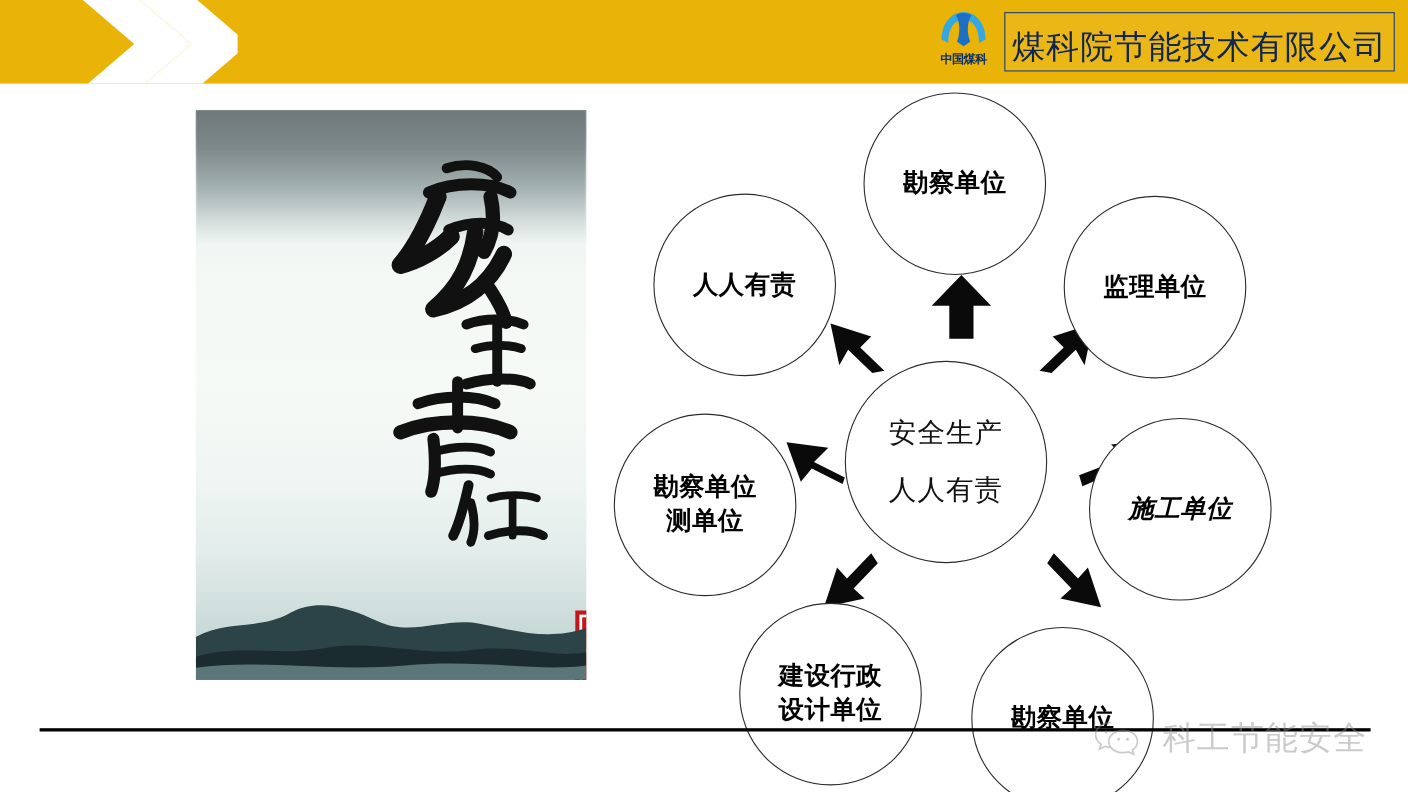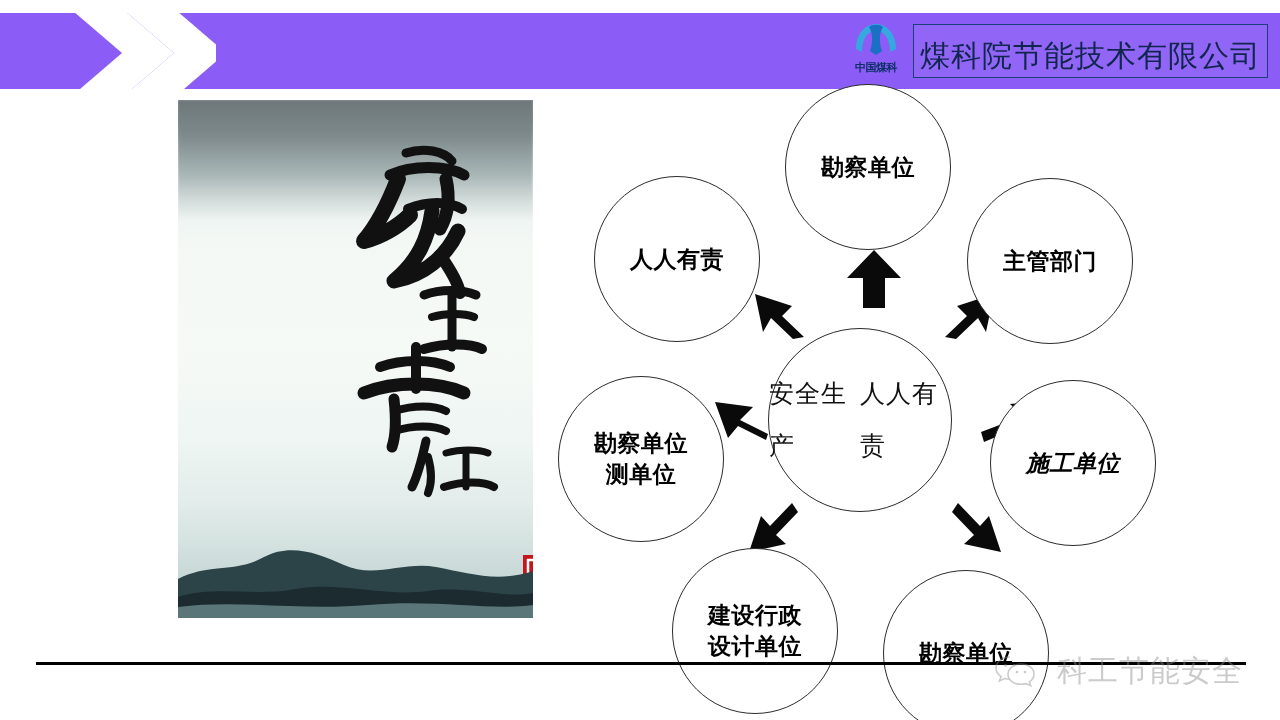--- a/index.html
+++ b/index.html
@@ -14,22 +14,21 @@
     overflow: hidden;
     font-family: "Liberation Sans", "DejaVu Sans", sans-serif;
   }
 
   
   .header-bar {
     position: absolute;
     left: 0; top: 0;
     width: 1280px;
     height: 76px;
-    background: #8b5cf6;
-    margin-top: 13px;
+    background: #eab308;
   }
   .chevrons {
     position: absolute;
     left: 46px; top: 0px;
     width: 170px; height: 76px;
   }
   .logo-wrap {
     position: absolute;
     left: 845px; top: 8px;
     width: 62px; height: 62px;
@@ -122,21 +121,21 @@
     font-family: "DejaVu Sans", sans-serif;
     letter-spacing: 0.5px;
   }
   .center-node {
     position: absolute;
     border: 1.4px solid #2b2b2b;
     border-radius: 50%;
     background: #ffffff;
     box-sizing: border-box;
     display: flex;
-    flex-direction: row;
+    flex-direction: column;
     align-items: center;
     justify-content: center;
   }
   .center-line {
     font-size: 25px;
     color: #111111;
     line-height: 52px;
     font-family: "DejaVu Sans", sans-serif;
     letter-spacing: 1px;
   }
@@ -274,21 +273,21 @@
   <div class="center-node" style="left:228px; top:248px; width:184px; height:184px;">
     <span class="center-line">安全生产</span>
     <span class="center-line">人人有责</span>
   </div>
 
   <div class="node" style="left:245px; top:4px; width:166px; height:166px;">
     <span class="node-label">勘察单位</span>
   </div>
 
   <div class="node" style="left:427px; top:98px; width:166px; height:166px;">
-    <span class="node-label">主管部门</span>
+    <span class="node-label">监理单位</span>
   </div>
 
   <div class="node" style="left:450px; top:300px; width:166px; height:166px;font-style:italic;">
     <span class="node-label">施工单位</span>
   </div>
 
   <div class="node" style="left:343px; top:490px; width:166px; height:166px;">
     <span class="node-label">勘察单位</span>
   </div>
 

